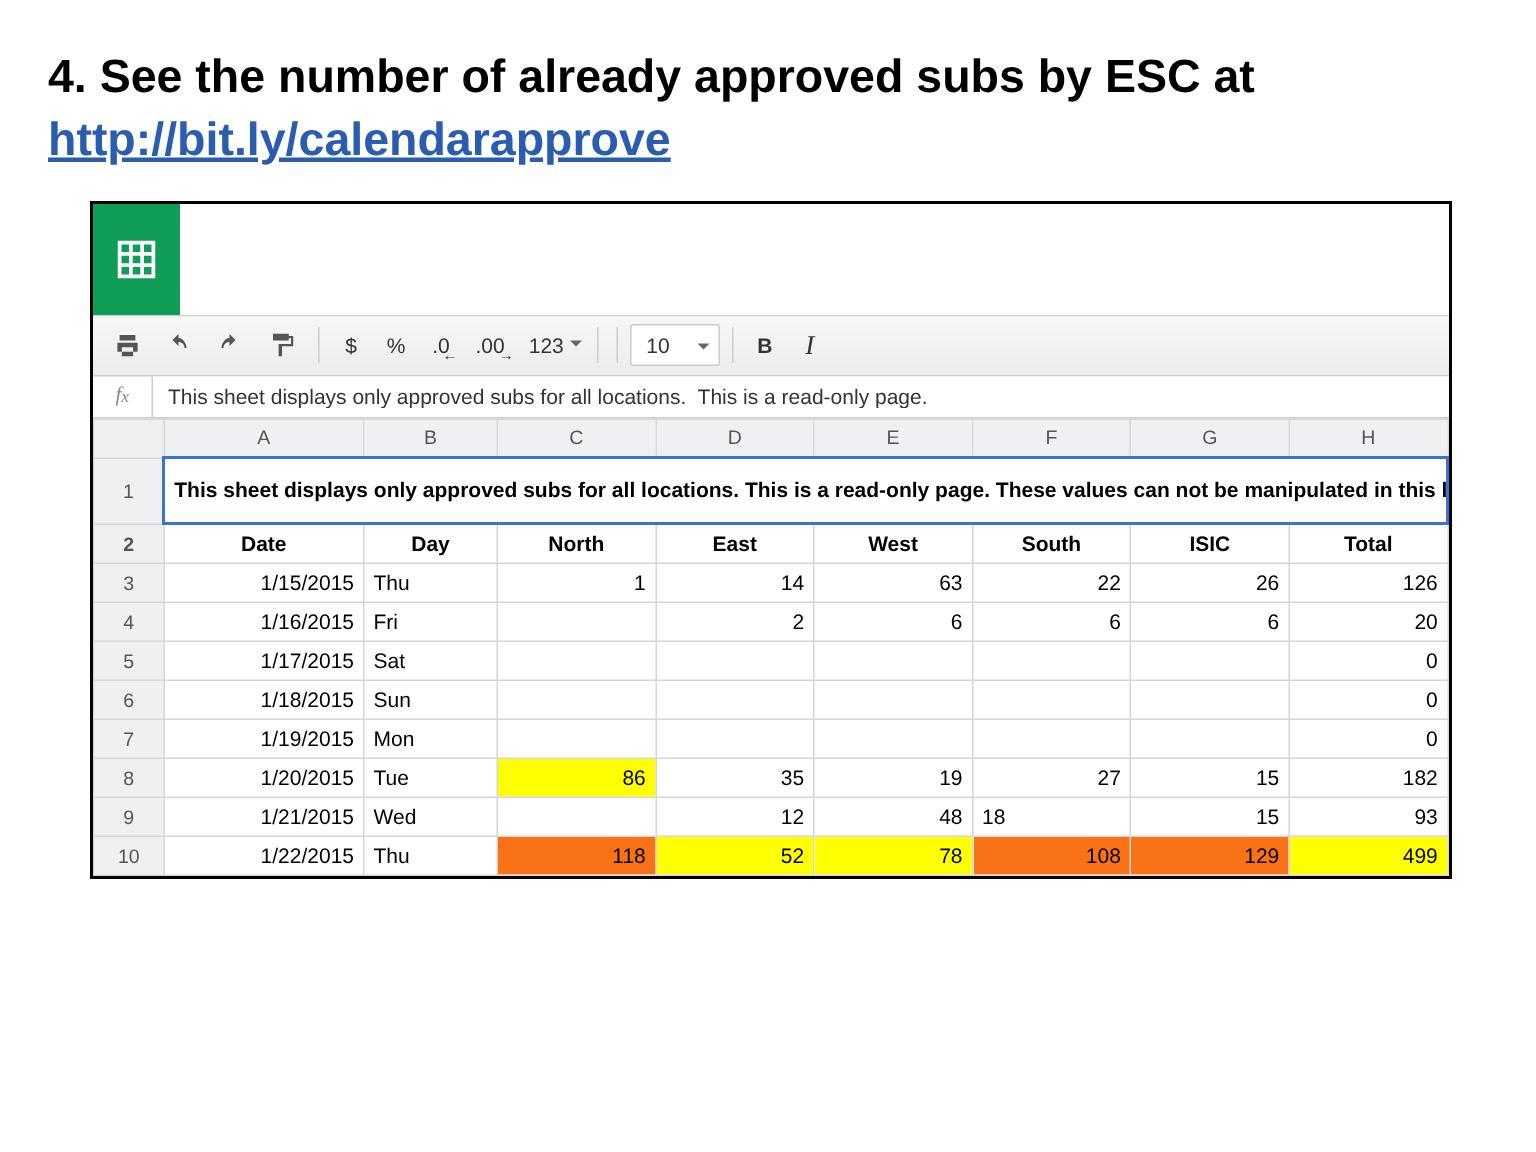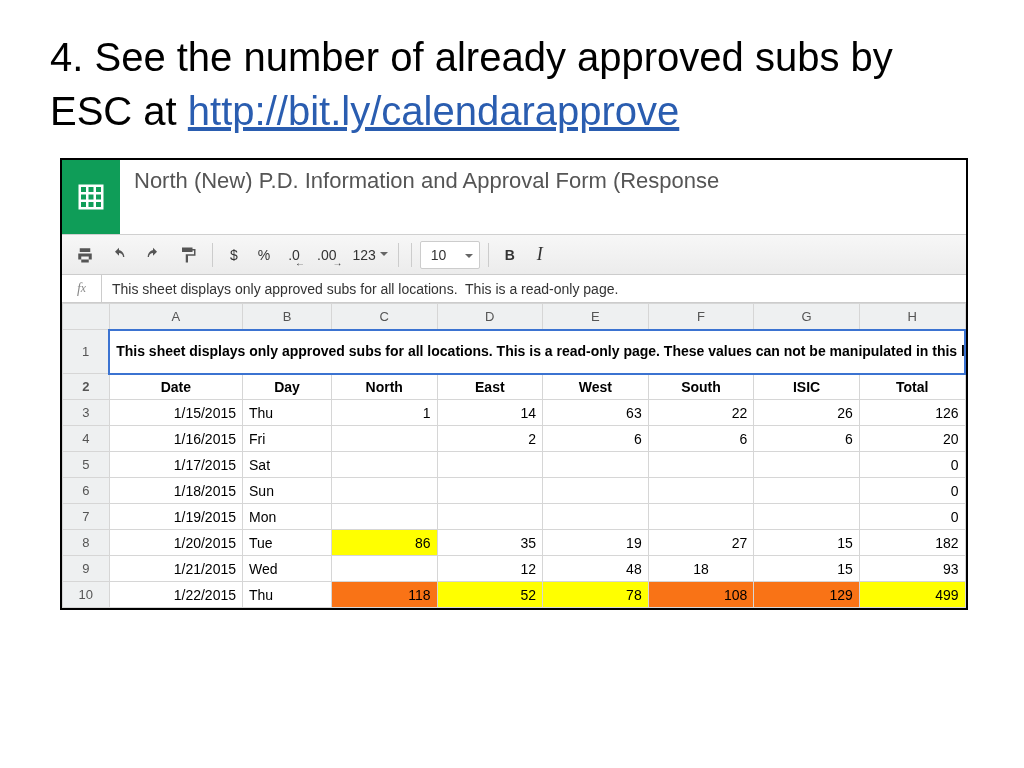--- a/index.html
+++ b/index.html
@@ -6,24 +6,25 @@
   body {
     margin: 0;
     padding: 0;
     font-family: Arial, sans-serif;
     background: #fff;
     width: 1024px;
     height: 768px;
     overflow: hidden;
   }
   .slide-heading {
-    padding: 30px 50px 10px 50px;
-    font-size: 40px;
+    padding: 30px 50px 10px 32px;
+    font-size: 31px;
     color: #000;
     line-height: 1.35;
+    font-weight: bold;
   }
   .slide-heading a { color: #2a5db0; text-decoration: underline; }
   .sheet-frame {
     margin: 10px 50px 0 60px;
     border: 2px solid #000;
     width: 908px;
     background: #fff;
   }
   
   .doc-header {
@@ -135,21 +136,20 @@
     <div class="doc-logo">
       <svg viewBox="0 0 24 24" fill="none" stroke="#fff" stroke-width="2">
         <rect x="3" y="3" width="18" height="18"></rect>
         <line x1="3" y1="9" x2="21" y2="9"></line>
         <line x1="3" y1="15" x2="21" y2="15"></line>
         <line x1="9" y1="3" x2="9" y2="21"></line>
         <line x1="15" y1="3" x2="15" y2="21"></line>
       </svg>
     </div>
     <div class="doc-right">
-      <div class="doc-title">North (New) P.D. Information and Approval Form (Response</div>
     </div>
   </div>
 
   <div class="toolbar">
     <div class="tb-btn">
       <svg width="18" height="18" viewBox="0 0 24 24" fill="#555">
           <path d="M19 8H5V3h14v5zm2 2H3v8h4v4h10v-4h4v-8zM7 18v-4h10v4H7z"></path>
         </svg>
     </div>
     <div class="tb-btn">
@@ -302,21 +302,21 @@
           <td class=" " style="text-align:right">15</td>
           <td class=" " style="text-align:right">182</td>
         </tr>
         <tr class="data">
           <td class="rowhdr">9</td>
           <td class=" " style="text-align:right">1/21/2015</td>
           <td class="al " style="text-align:left">Wed</td>
           <td class=" " style="text-align:right"></td>
           <td class=" " style="text-align:right">12</td>
           <td class=" " style="text-align:right">48</td>
-          <td class=" " style="text-align:center">18</td>
+          <td class=" " style="text-align:left">18</td>
           <td class=" " style="text-align:right">15</td>
           <td class=" " style="text-align:right">93</td>
         </tr>
         <tr class="data">
           <td class="rowhdr">10</td>
           <td class=" " style="text-align:right">1/22/2015</td>
           <td class="al " style="text-align:left">Thu</td>
           <td class=" hl-red" style="text-align:right">118</td>
           <td class=" hl-yellow" style="text-align:right">52</td>
           <td class=" hl-yellow" style="text-align:right">78</td>

